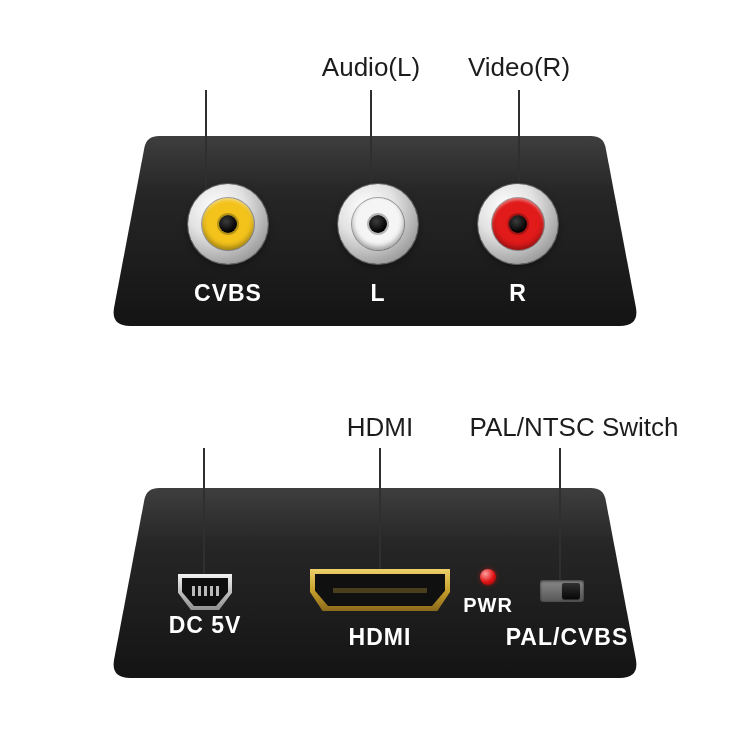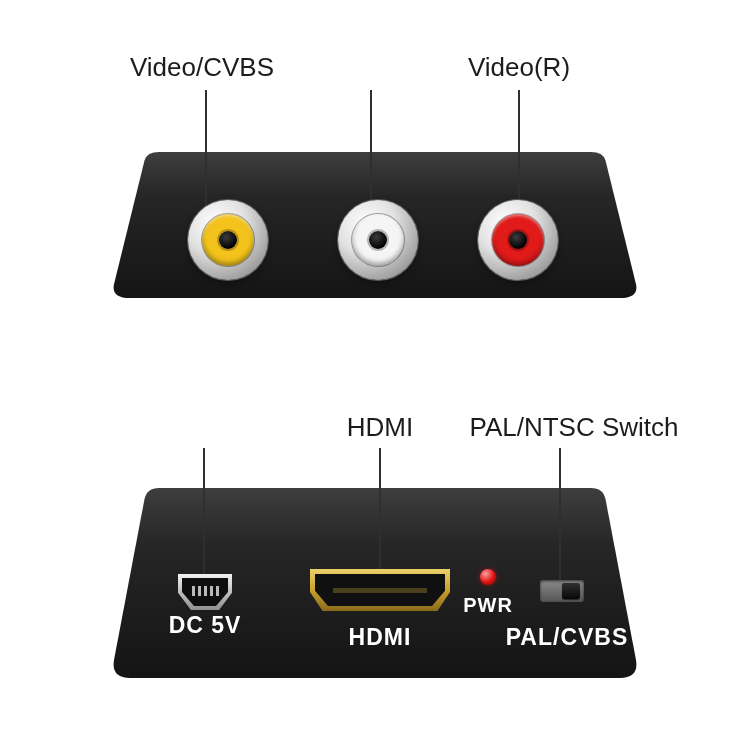--- a/index.html
+++ b/index.html
@@ -101,28 +101,28 @@
   <svg width="0" height="0" style="position:absolute">
     <defs>
       <linearGradient id="panelGrad" x1="0" y1="0" x2="0" y2="1">
         <stop offset="0" stop-color="#3e3e3e"></stop>
         <stop offset="0.3" stop-color="#262626"></stop>
         <stop offset="1" stop-color="#141414"></stop>
       </linearGradient>
     </defs>
   </svg>
 
-  <div class="callout" style="left:202px; top:52px">Video/CVBS</div>
+  <div class="callout" style="left:371px; top:52px">Audio(L)</div>
   <div class="callout" style="left:519px; top:52px">Video(R)</div>
 
   <div class="leader" style="left:205px; top:90px; height:152px"></div>
   <div class="leader" style="left:370px; top:90px; height:152px"></div>
   <div class="leader" style="left:518px; top:90px; height:152px"></div>
 
-  <div class="panel" style="left:111px; top:152px; width:528px; height:146px">
+  <div class="panel" style="left:111px; top:136px; width:528px; height:190px">
     <svg class="panel-bg" viewBox="0 0 528 190" preserveAspectRatio="none">
       <path d="M 48 0 L 480 0 Q 492 0 494.5 11 L 525 172 Q 528 190 509 190 L 19 190 Q 0 190 3 172 L 33.5 11 Q 36 0 48 0 Z" fill="url(#panelGrad)"></path>
     </svg>
 
     <div class="rca" style="left:77px; top:48px">
       <div class="rca-ring" style="background-color: rgb(243, 195, 28);">
         <div class="rca-hole"></div>
       </div>
     </div>
     <div class="rca" style="left:227px; top:48px">

